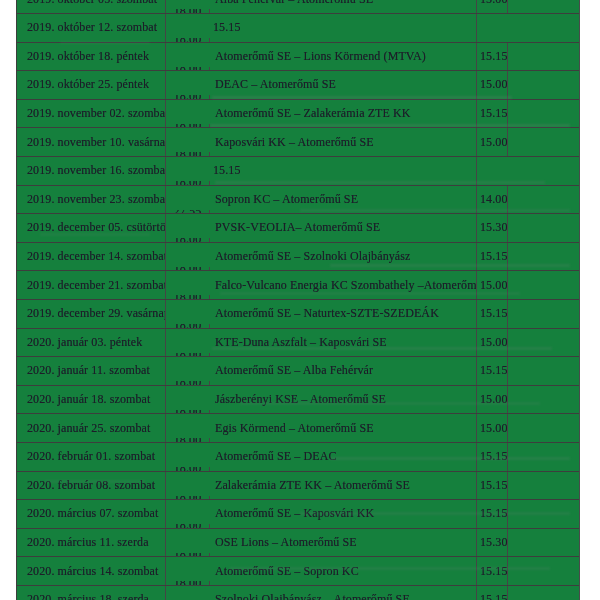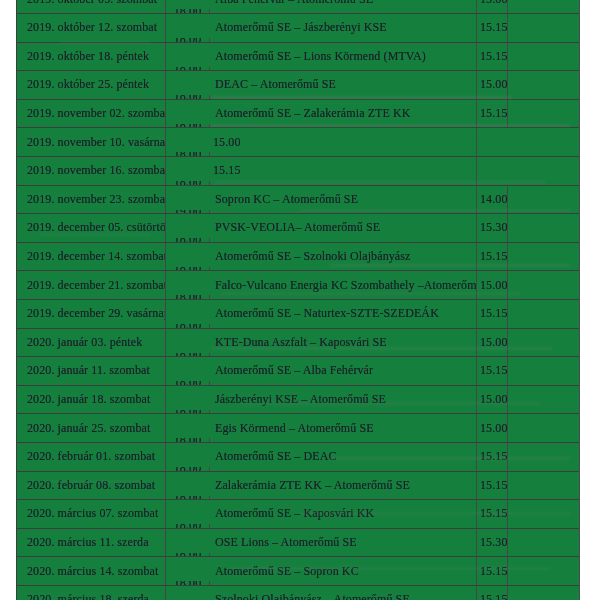--- a/index.html
+++ b/index.html
@@ -53,21 +53,20 @@
         <div class="tr">
     <div class="td date">2019. október 05. szombat</div>
     <div class="td time">18.00</div>
     <div class="td match">Alba Fehérvár – Atomerőmű SE</div>
     <div class="td time2">15.00</div>
     <div class="td notes"></div>
   </div>
         <div class="tr">
     <div class="td date">2019. október 12. szombat</div>
     <div class="td time">18.00</div>
-    <div class="td match">Atomerőmű SE – Jászberényi KSE</div>
     <div class="td time2">15.15</div>
     <div class="td notes"></div>
   </div>
         <div class="tr">
     <div class="td date">2019. október 18. péntek</div>
     <div class="td time">18.00</div>
     <div class="td match">Atomerőmű SE – Lions Körmend (MTVA)</div>
     <div class="td time2">15.15</div>
     <div class="td notes"></div>
   </div>
@@ -81,32 +80,33 @@
         <div class="tr">
     <div class="td date">2019. november 02. szombat</div>
     <div class="td time">18.00</div>
     <div class="td match">Atomerőmű SE – Zalakerámia ZTE KK</div>
     <div class="td time2">15.15</div>
     <div class="td notes"></div>
   </div>
         <div class="tr">
     <div class="td date">2019. november 10. vasárnap</div>
     <div class="td time">18.00</div>
+    <div class="td match">Kaposvári KK – Atomerőmű SE</div>
     <div class="td time2">15.00</div>
     <div class="td notes"></div>
   </div>
         <div class="tr">
     <div class="td date">2019. november 16. szombat</div>
     <div class="td time">18.00</div>
     <div class="td time2">15.15</div>
     <div class="td notes"></div>
   </div>
         <div class="tr">
     <div class="td date">2019. november 23. szombat</div>
-    <div class="td time">19.00</div>
+    <div class="td time">27.55</div>
     <div class="td match">Sopron KC – Atomerőmű SE</div>
     <div class="td time2">14.00</div>
     <div class="td notes"></div>
   </div>
         <div class="tr">
     <div class="td date">2019. december 05. csütörtök</div>
     <div class="td time">18.00</div>
     <div class="td match">PVSK-VEOLIA– Atomerőmű SE</div>
     <div class="td time2">15.30</div>
     <div class="td notes"></div>

